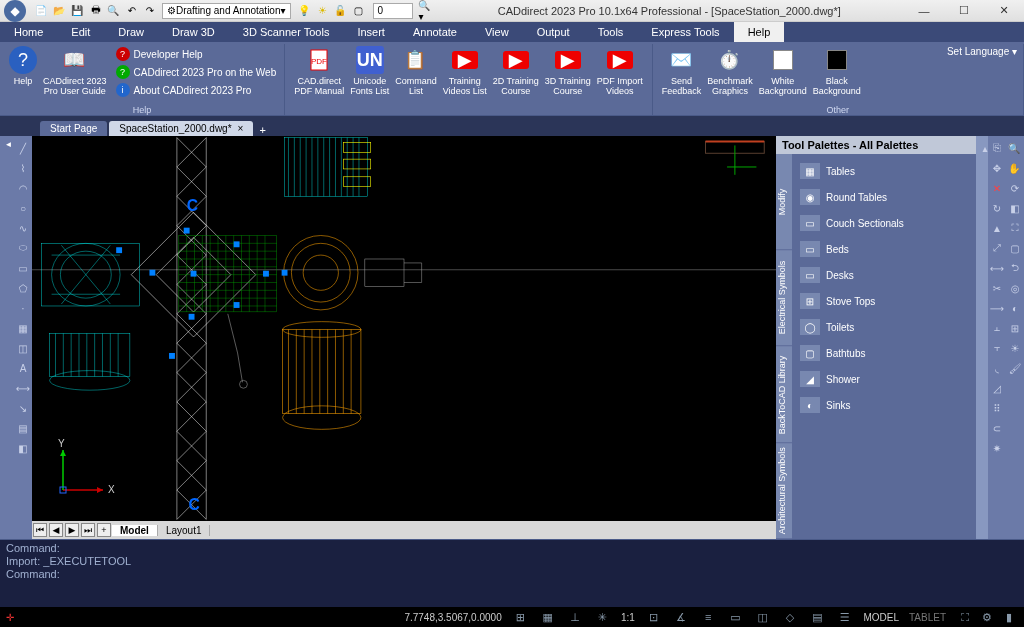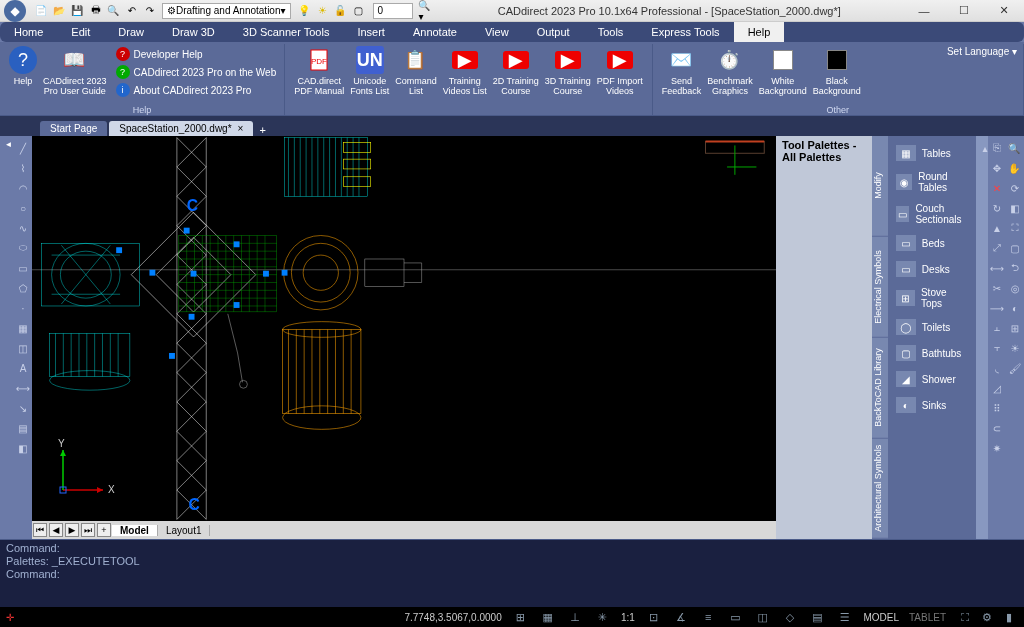--- a/index.html
+++ b/index.html
@@ -10,21 +10,21 @@
 .logo-circle { width: 22px; height: 22px; border-radius: 50%; background: #4a6aa0; margin: 0 4px; display: flex; align-items: center; justify-content: center; color: #fff; font-size: 12px; }
 .qat { display: flex; gap: 2px; margin-left: 4px; }
 .qat-btn { width: 16px; height: 16px; display: flex; align-items: center; justify-content: center; font-size: 10px; cursor: pointer; }
 .ws-dd { margin-left: 4px; border: 1px solid #aaa; padding: 0 4px; font-size: 10px; background: #fff; display: flex; align-items: center; height: 16px; }
 .qat2 { margin-left: 6px; display: flex; gap: 2px; }
 .title-text { flex: 1; text-align: center; font-size: 11px; color: #333; }
 .winbtns { display: flex; }
 .winbtn { width: 40px; height: 22px; display: flex; align-items: center; justify-content: center; cursor: pointer; color: #333; }
 
 
-.menubar { height: 20px; background: #3b4a78; display: flex; align-items: center; border-radius: 6px; }
+.menubar { height: 20px; background: #3b4a78; display: flex; align-items: center; }
 .menuitem { padding: 0 14px; font-size: 11px; cursor: pointer; height: 100%; display: flex; align-items: center; }
 .menuitem.active { background: #f0f0f0; color: #000; }
 
 
 .ribbon { height: 74px; background: #5b6a98; display: flex; border-bottom: 1px solid #4a5a88; padding-top: 2px; }
 .ribbon-group { border-right: 1px solid #4a5a88; padding: 2px 6px; display: flex; flex-direction: column; position: relative; }
 .ribbon-btn { display: flex; flex-direction: column; align-items: center; cursor: pointer; padding: 0 3px; font-size: 9px; text-align: center; line-height: 10px; }
 .ribbon-btn .icon { width: 28px; height: 28px; display: flex; align-items: center; justify-content: center; font-size: 18px; margin-bottom: 2px; }
 .ribbon-row { display: flex; }
 .small-btn { display: flex; align-items: center; gap: 4px; font-size: 10px; cursor: pointer; padding: 1px 2px; white-space: nowrap; }
@@ -50,21 +50,21 @@
 .canvas { flex: 1; background: #000; position: relative; overflow: hidden; }
 .layout-tabs { height: 18px; background: #d8d8d8; display: flex; align-items: center; color: #000; font-size: 10px; }
 .lt-btn { width: 14px; height: 14px; border: 1px solid #888; margin: 0 1px; background: #eee; display: flex; align-items: center; justify-content: center; cursor: pointer; font-size: 9px; }
 .lt-tab { padding: 0 8px; cursor: pointer; border-right: 1px solid #aaa; }
 .lt-tab.active { background: #fff; font-weight: bold; }
 
 
 .ucs { position: absolute; bottom: 16px; left: 16px; }
 
 
-.palette { width: 200px; background: #e5e5e5; display: flex; flex-direction: row; }
+.palette { width: 200px; background: #e5e5e5; display: flex; flex-direction: column; }
 .pal-title { background: #c0c8d8; color: #000; font-weight: bold; padding: 3px 6px; font-size: 11px; }
 .pal-body { flex: 1; display: flex; min-height: 0; }
 .pal-sidetabs { width: 16px; display: flex; flex-direction: column; background: #7888b0; }
 .pal-sidetab { flex: 1; writing-mode: vertical-rl; transform: rotate(180deg); text-align: center; font-size: 9px; padding: 4px 1px; border-top: 1px solid #5b6a98; cursor: pointer; }
 .pal-list { flex: 1; background: #5b6a98; overflow: hidden; padding: 4px; }
 .pal-item { display: flex; align-items: center; gap: 6px; padding: 5px 4px; cursor: pointer; font-size: 10px; }
 .pal-item .picon { width: 20px; height: 16px; display: flex; align-items: center; justify-content: center; background: #7888b0; font-size: 10px; }
 
 
 .cmdarea { height: 68px; background: #1a2040; color: #a0b0d0; font-family: Consolas, monospace; font-size: 11px; padding: 2px 6px; overflow: hidden; line-height: 13px; border-top: 1px solid #4a5a88; }
@@ -515,21 +515,21 @@
     <span class="vtb-btn">◎</span>
     <span class="vtb-btn">◐</span>
     <span class="vtb-btn">⊞</span>
     <span class="vtb-btn">☀</span>
     <span class="vtb-btn">🖌</span>
   </div>
 </div>
 
 <div class="cmdarea">
   <div>Command:</div>
-  <div>Palettes: _EXECUTETOOL</div>
+  <div>Import: _EXECUTETOOL</div>
   <div>Command:</div>
 </div>
 
 <div class="statusbar">
   <span style="color:#e33">✛</span>
   <span class="sb-coords">7.7748,3.5067,0.0000</span>
   <span class="sb-icon">⊞</span>
   <span class="sb-icon">▦</span>
   <span class="sb-icon">⊥</span>
   <span class="sb-icon">✳</span>

